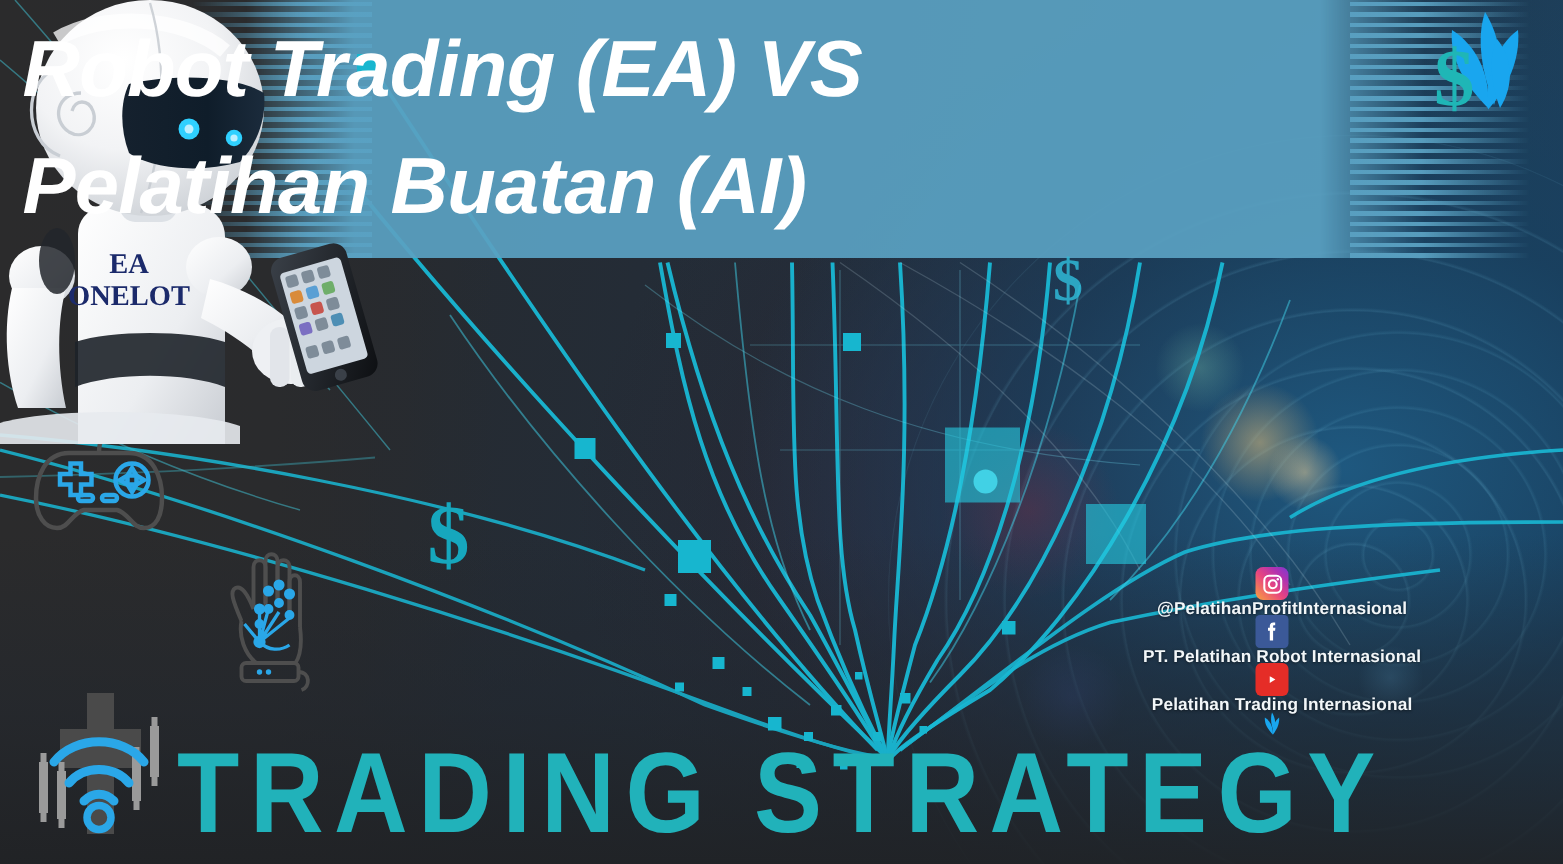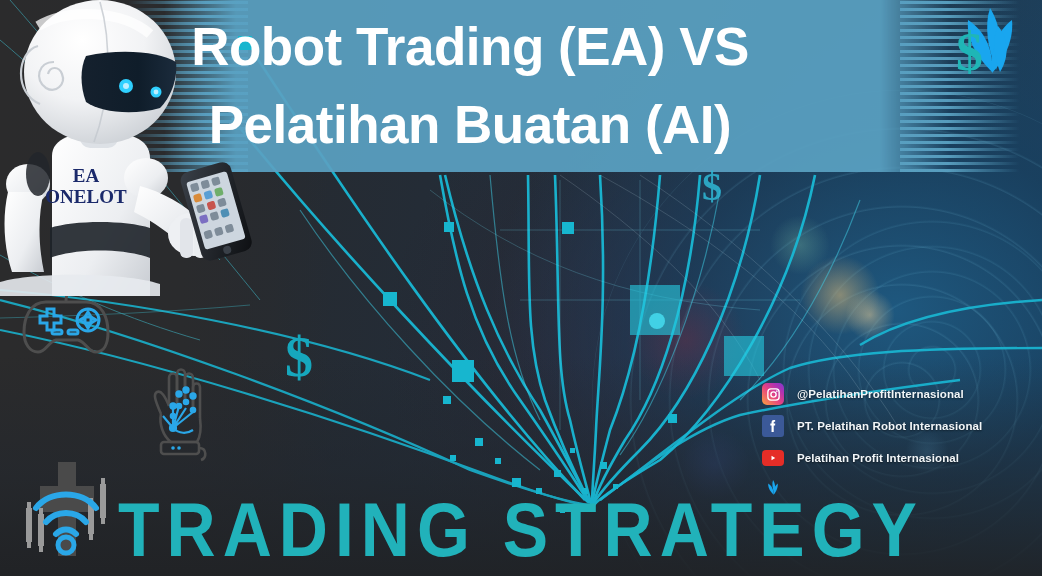--- a/index.html
+++ b/index.html
@@ -63,22 +63,23 @@
   .banner-shred{
     position:absolute; top:0; height:172px; width:120px;
     background-image:
       repeating-linear-gradient(0deg, rgba(90,161,194,.95) 0px, rgba(90,161,194,.95) 3px, rgba(90,161,194,0) 3px, rgba(90,161,194,0) 7px);
   }
   .shred-l{ left:128px; -webkit-mask-image:linear-gradient(90deg,transparent 0%, #000 65%, #000 100%); mask-image:linear-gradient(90deg,transparent 0%, #000 65%, #000 100%); }
   .shred-r{ left:900px; -webkit-mask-image:linear-gradient(270deg,transparent 0%, #000 60%, #000 100%); mask-image:linear-gradient(270deg,transparent 0%, #000 60%, #000 100%); }
 
   .title-block{
     position:absolute; left:0; top:8px; width:925px;
-    text-align:center;
+    text-align:left;
     z-index:9;
+    font-style:italic;
   }
   .title-line{
     color:#ffffff;
     font-family:"Liberation Sans", sans-serif;
     font-weight:bold;
     font-size:53px;
     line-height:78px;
     letter-spacing:-0.5px;
     white-space:nowrap;
     padding-left:15px;
@@ -97,21 +98,21 @@
     transform:scaleY(1.12);
     transform-origin:bottom center;
     z-index:9;
   }
 
   
   .socials{
     position:absolute; left:762px; top:378px; z-index:12;
   }
   .social-row{
-    display:flex; align-items:center; height:32px; margin-bottom:0px;
+    display:flex; align-items:center; height:32px; margin-bottom:0px;flex-direction:column;
   }
   .social-row + .social-row{ margin-top:0px; }
   .s-ico{
     width:22px; height:22px; flex:0 0 22px;
     display:flex; align-items:center; justify-content:center;
     border-radius:5px; margin-right:13px;
   }
   .ig{ background:linear-gradient(45deg,#f9a43d 0%,#e8457f 45%,#b232b0 75%,#7b3ad2 100%); }
   .fb{ background:#3b5998; border-radius:3px; }
   .yt{ background:#e52d27; border-radius:4px; height:16px; }
@@ -439,21 +440,21 @@
       </span>
       <span class="s-txt">PT. Pelatihan Robot Internasional</span>
     </div>
 
     <div class="social-row">
       <span class="s-ico yt">
         <svg width="12" height="10" viewBox="0 0 24 18" fill="#fff">
           <path d="M9 4.5 L16.5 9 L9 13.5 Z"></path>
         </svg>
       </span>
-      <span class="s-txt">Pelatihan Profit Internasional</span>
+      <span class="s-txt">Pelatihan Trading Internasional</span>
     </div>
 
     <div class="social-row">
       <span class="s-ico web">
         <svg width="22" height="22" viewBox="0 0 24 24" fill="#19a6ef">
           <path d="M12 1 C 14.4 4.8 15.3 10 13.5 15.8 C 11.5 10.5 10.6 5.3 12 1 Z"></path>
           <path d="M6.8 4.8 C 10.6 7.2 13 11.9 12.6 17 C 9.3 13.9 6.4 9.6 6.8 4.8 Z"></path>
           <path d="M17.2 4.8 C 17.6 9.6 15.2 14.2 12.6 17.2 C 12.1 11.9 14 7.2 17.2 4.8 Z"></path>
         </svg>
       </span>

